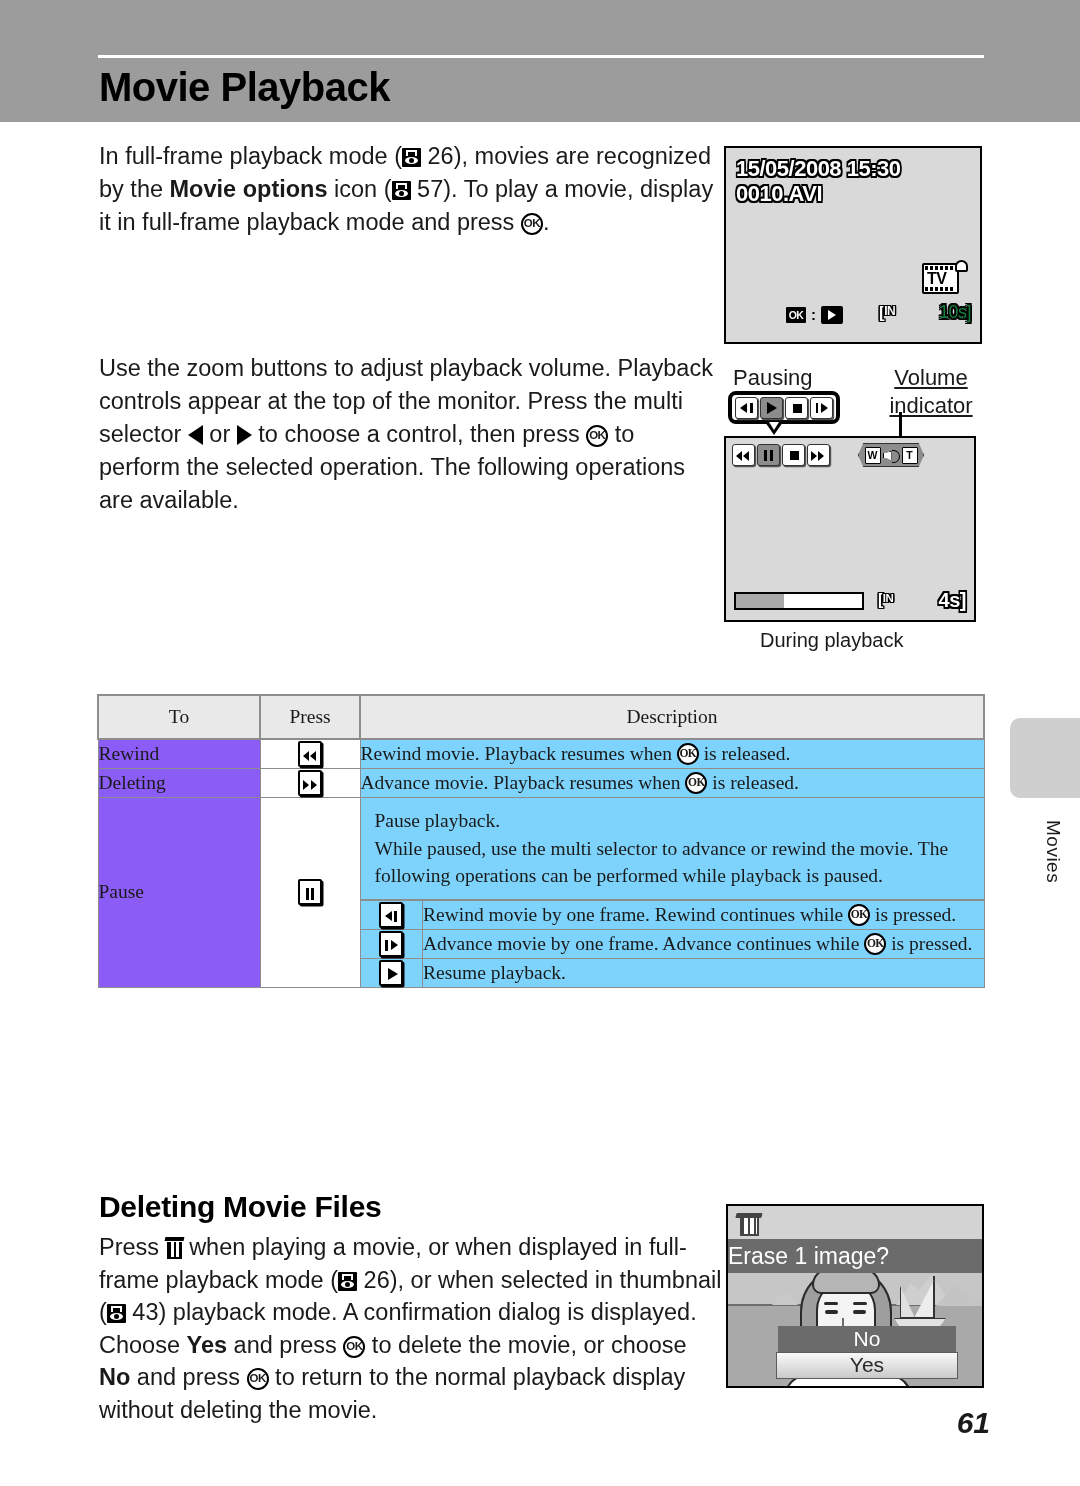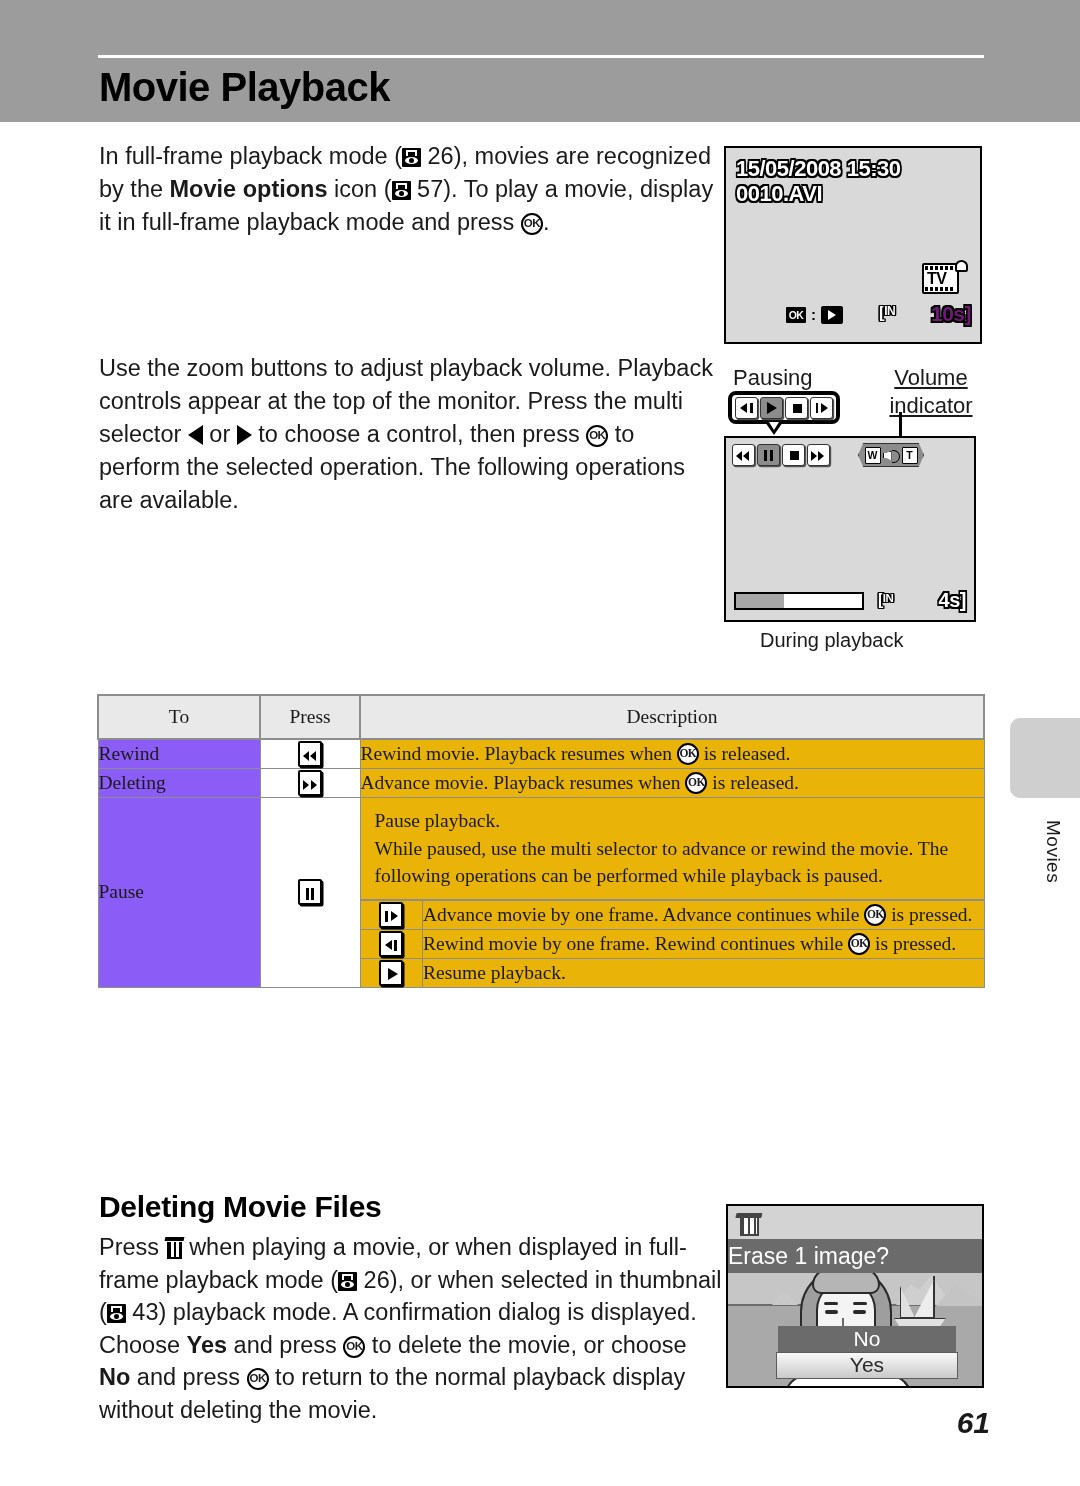--- a/index.html
+++ b/index.html
@@ -144,21 +144,21 @@
   .sc-in{
     position:absolute; left:153px; top:155px;
     font-size:17px; font-weight:bold; color:#fff; letter-spacing:-0.5px;
     text-shadow:-1.3px -1.3px 0 #000,1.3px -1.3px 0 #000,-1.3px 1.3px 0 #000,1.3px 1.3px 0 #000,
                 -1.3px 0 0 #000,1.3px 0 0 #000,0 -1.3px 0 #000,0 1.3px 0 #000;
   }
   .sc-in .sup{ font-size:12px; vertical-align:3px; }
 
   .sc-dur{
     position:absolute; right:9px; top:154px;
-    font-size:21px; font-weight:bold; color:#701a75; letter-spacing:-0.5px;
+    font-size:18px; font-weight:normal; color:#15803d; letter-spacing:-0.5px;
     text-shadow:-1.6px -1.6px 0 #000,1.6px -1.6px 0 #000,-1.6px 1.6px 0 #000,1.6px 1.6px 0 #000,
                 -1.6px 0 0 #000,1.6px 0 0 #000,0 -1.6px 0 #000,0 1.6px 0 #000;
     white-space:nowrap;
   }
 
   
   .sc-movieopt{
     position:absolute; right:10px; top:112px; width:48px; height:38px;
   }
   .sc-movieopt .film{
@@ -327,21 +327,21 @@
   .tbl{
     position:absolute; left:97px; top:694px; width:888px;
     border-collapse:collapse; font-size:19.5px; color:#1a1a1a;font-family:Liberation Serif, serif;
   }
   .tbl td, .tbl th{
     border:1.6px solid #8d8d8d; padding:0;
   }
   .tbl .outer{ border-width:2px; }
   .col-to{ width:162px; background:#8b5cf6; text-align:center; }
   .col-press{ width:100px; background:#ffffff; text-align:center; }
-  .col-desc{ background:#eab308; }
+  .col-desc{ background:#7dd3fc; }
   .th-row td{ background:#e9e9e9; text-align:center; font-weight:400; height:44px; }
   .cell-pad{ padding:9px 12px; }
   .cell-to{ padding:10px 0 10px 14px; text-align:left; }
   .desc-line{ line-height:28px; }
 
   .subtbl{ width:100%; border-collapse:collapse; }
   .subtbl td{ border:1.6px solid #8d8d8d; }
   .subtbl td:first-child{ border-left:none; }
   .subtbl td:last-child{ border-right:none; }
   .subtbl tr:last-child td{ border-bottom:none; }
@@ -598,32 +598,32 @@
     </td>
     <td class="col-desc" style="padding:0">
       <div class="intro-cell">
         <div>Pause playback.</div>
         <div>While paused, use the multi selector to advance or rewind the movie. The following operations can be performed while playback is paused.</div>
       </div>
       <table class="subtbl">
         <tbody>
               <tr>
           <td class="sub-icon">
+            <span class="pbtn pb-rewf"></span>
+          </td>
+          <td class="sub-desc">
+            <span>Rewind movie by one frame. Rewind continues while </span><span class="ico ico-ok"><span>OK</span></span><span> is pressed.</span>
+          </td>
+        </tr>
+        <tr>
+          <td class="sub-icon">
             <span class="pbtn pb-advf"></span>
           </td>
           <td class="sub-desc">
             <span>Advance movie by one frame. Advance continues while </span><span class="ico ico-ok"><span>OK</span></span><span> is pressed.</span>
-          </td>
-        </tr>
-        <tr>
-          <td class="sub-icon">
-            <span class="pbtn pb-rewf"></span>
-          </td>
-          <td class="sub-desc">
-            <span>Rewind movie by one frame. Rewind continues while </span><span class="ico ico-ok"><span>OK</span></span><span> is pressed.</span>
           </td>
         </tr>
         <tr>
           <td class="sub-icon">
             <span class="pbtn pb-play"></span>
           </td>
           <td class="sub-desc">Resume playback.</td>
         </tr>
       </tbody>
           </table>

